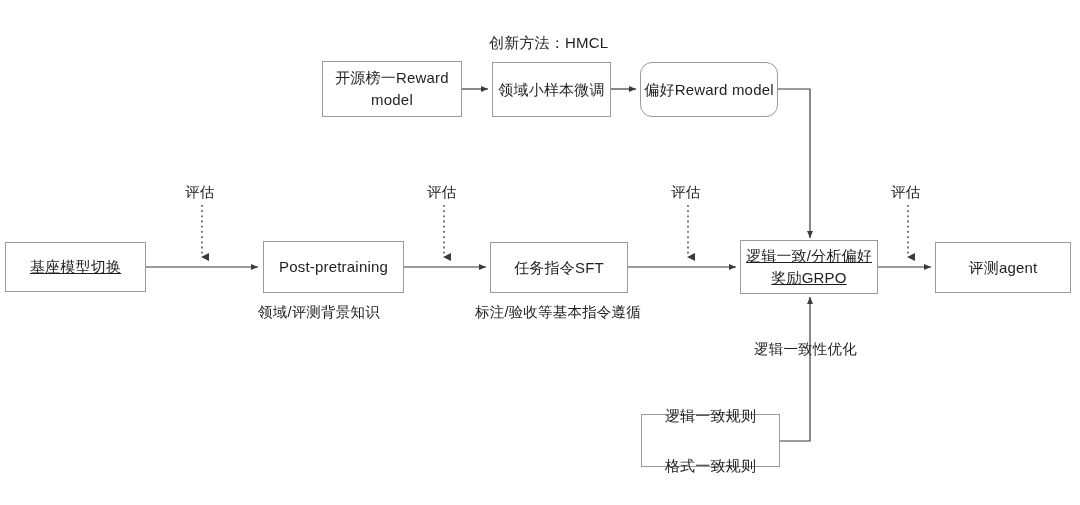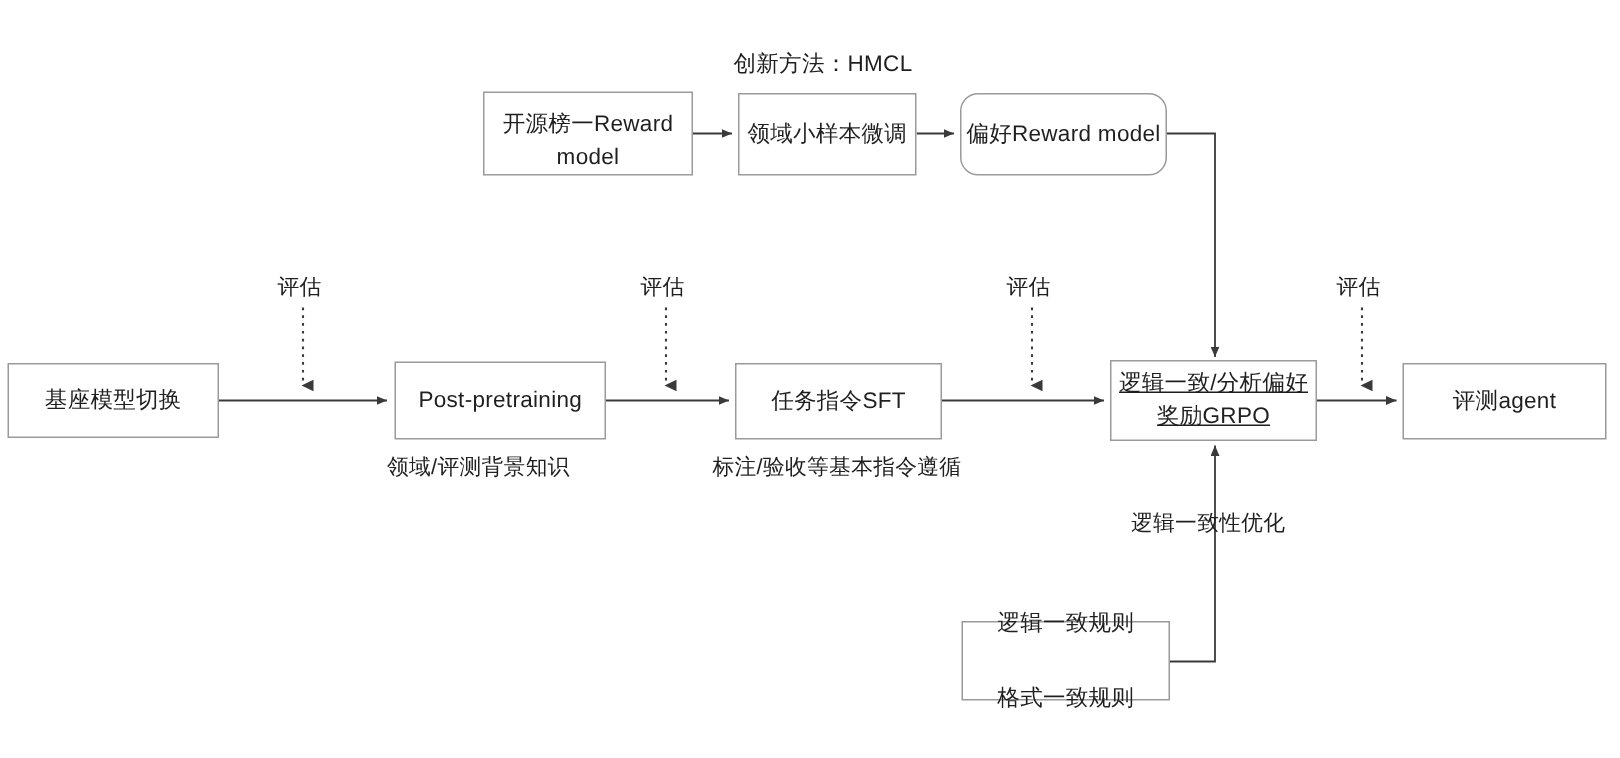--- a/index.html
+++ b/index.html
@@ -101,42 +101,42 @@
     </g>
 
     <g stroke="#3a3a3a" stroke-width="1.4" fill="none" stroke-dasharray="1.8 3.4" stroke-linecap="butt">
       <path d="M202,205 L202,257" marker-end="url(#arrow-dot)"></path>
       <path d="M444,205 L444,257" marker-end="url(#arrow-dot)"></path>
       <path d="M688,205 L688,257" marker-end="url(#arrow-dot)"></path>
       <path d="M908,205 L908,257" marker-end="url(#arrow-dot)"></path>
     </g>
   </svg>
 
-  <div class="node" style="left:5px; top:242px; width:141px; height:50px;">
+  <div class="node" style="left:5px; top:242px; width:141px; height:50px;text-decoration:underline;">
     <span>基座模型切换</span>
   </div>
 
   <div class="node" style="left:263px; top:241px; width:141px; height:52px;">
     <span>Post-pretraining</span>
   </div>
 
   <div class="node" style="left:490px; top:242px; width:138px; height:51px;">
     <span>任务指令SFT</span>
   </div>
 
   <div class="node" style="left:740px; top:240px; width:138px; height:54px;text-decoration:underline;">
     <span>逻辑一致/分析偏好</span>
     <span class="line2">奖励GRPO</span>
   </div>
 
   <div class="node" style="left:935px; top:242px; width:136px; height:51px;">
     <span>评测agent</span>
   </div>
 
-  <div class="node" style="left:322px; top:61px; width:140px; height:56px;justify-content:flex-end;">
+  <div class="node" style="left:322px; top:61px; width:140px; height:56px;">
     <span>开源榜一Reward</span>
     <span class="line2">model</span>
   </div>
 
   <div class="node" style="left:492px; top:62px; width:119px; height:55px;">
     <span>领域小样本微调</span>
   </div>
 
   <div class="node" style="left:640px; top:62px; width:138px; height:55px;border-radius:12px;">
     <span>偏好Reward model</span>

